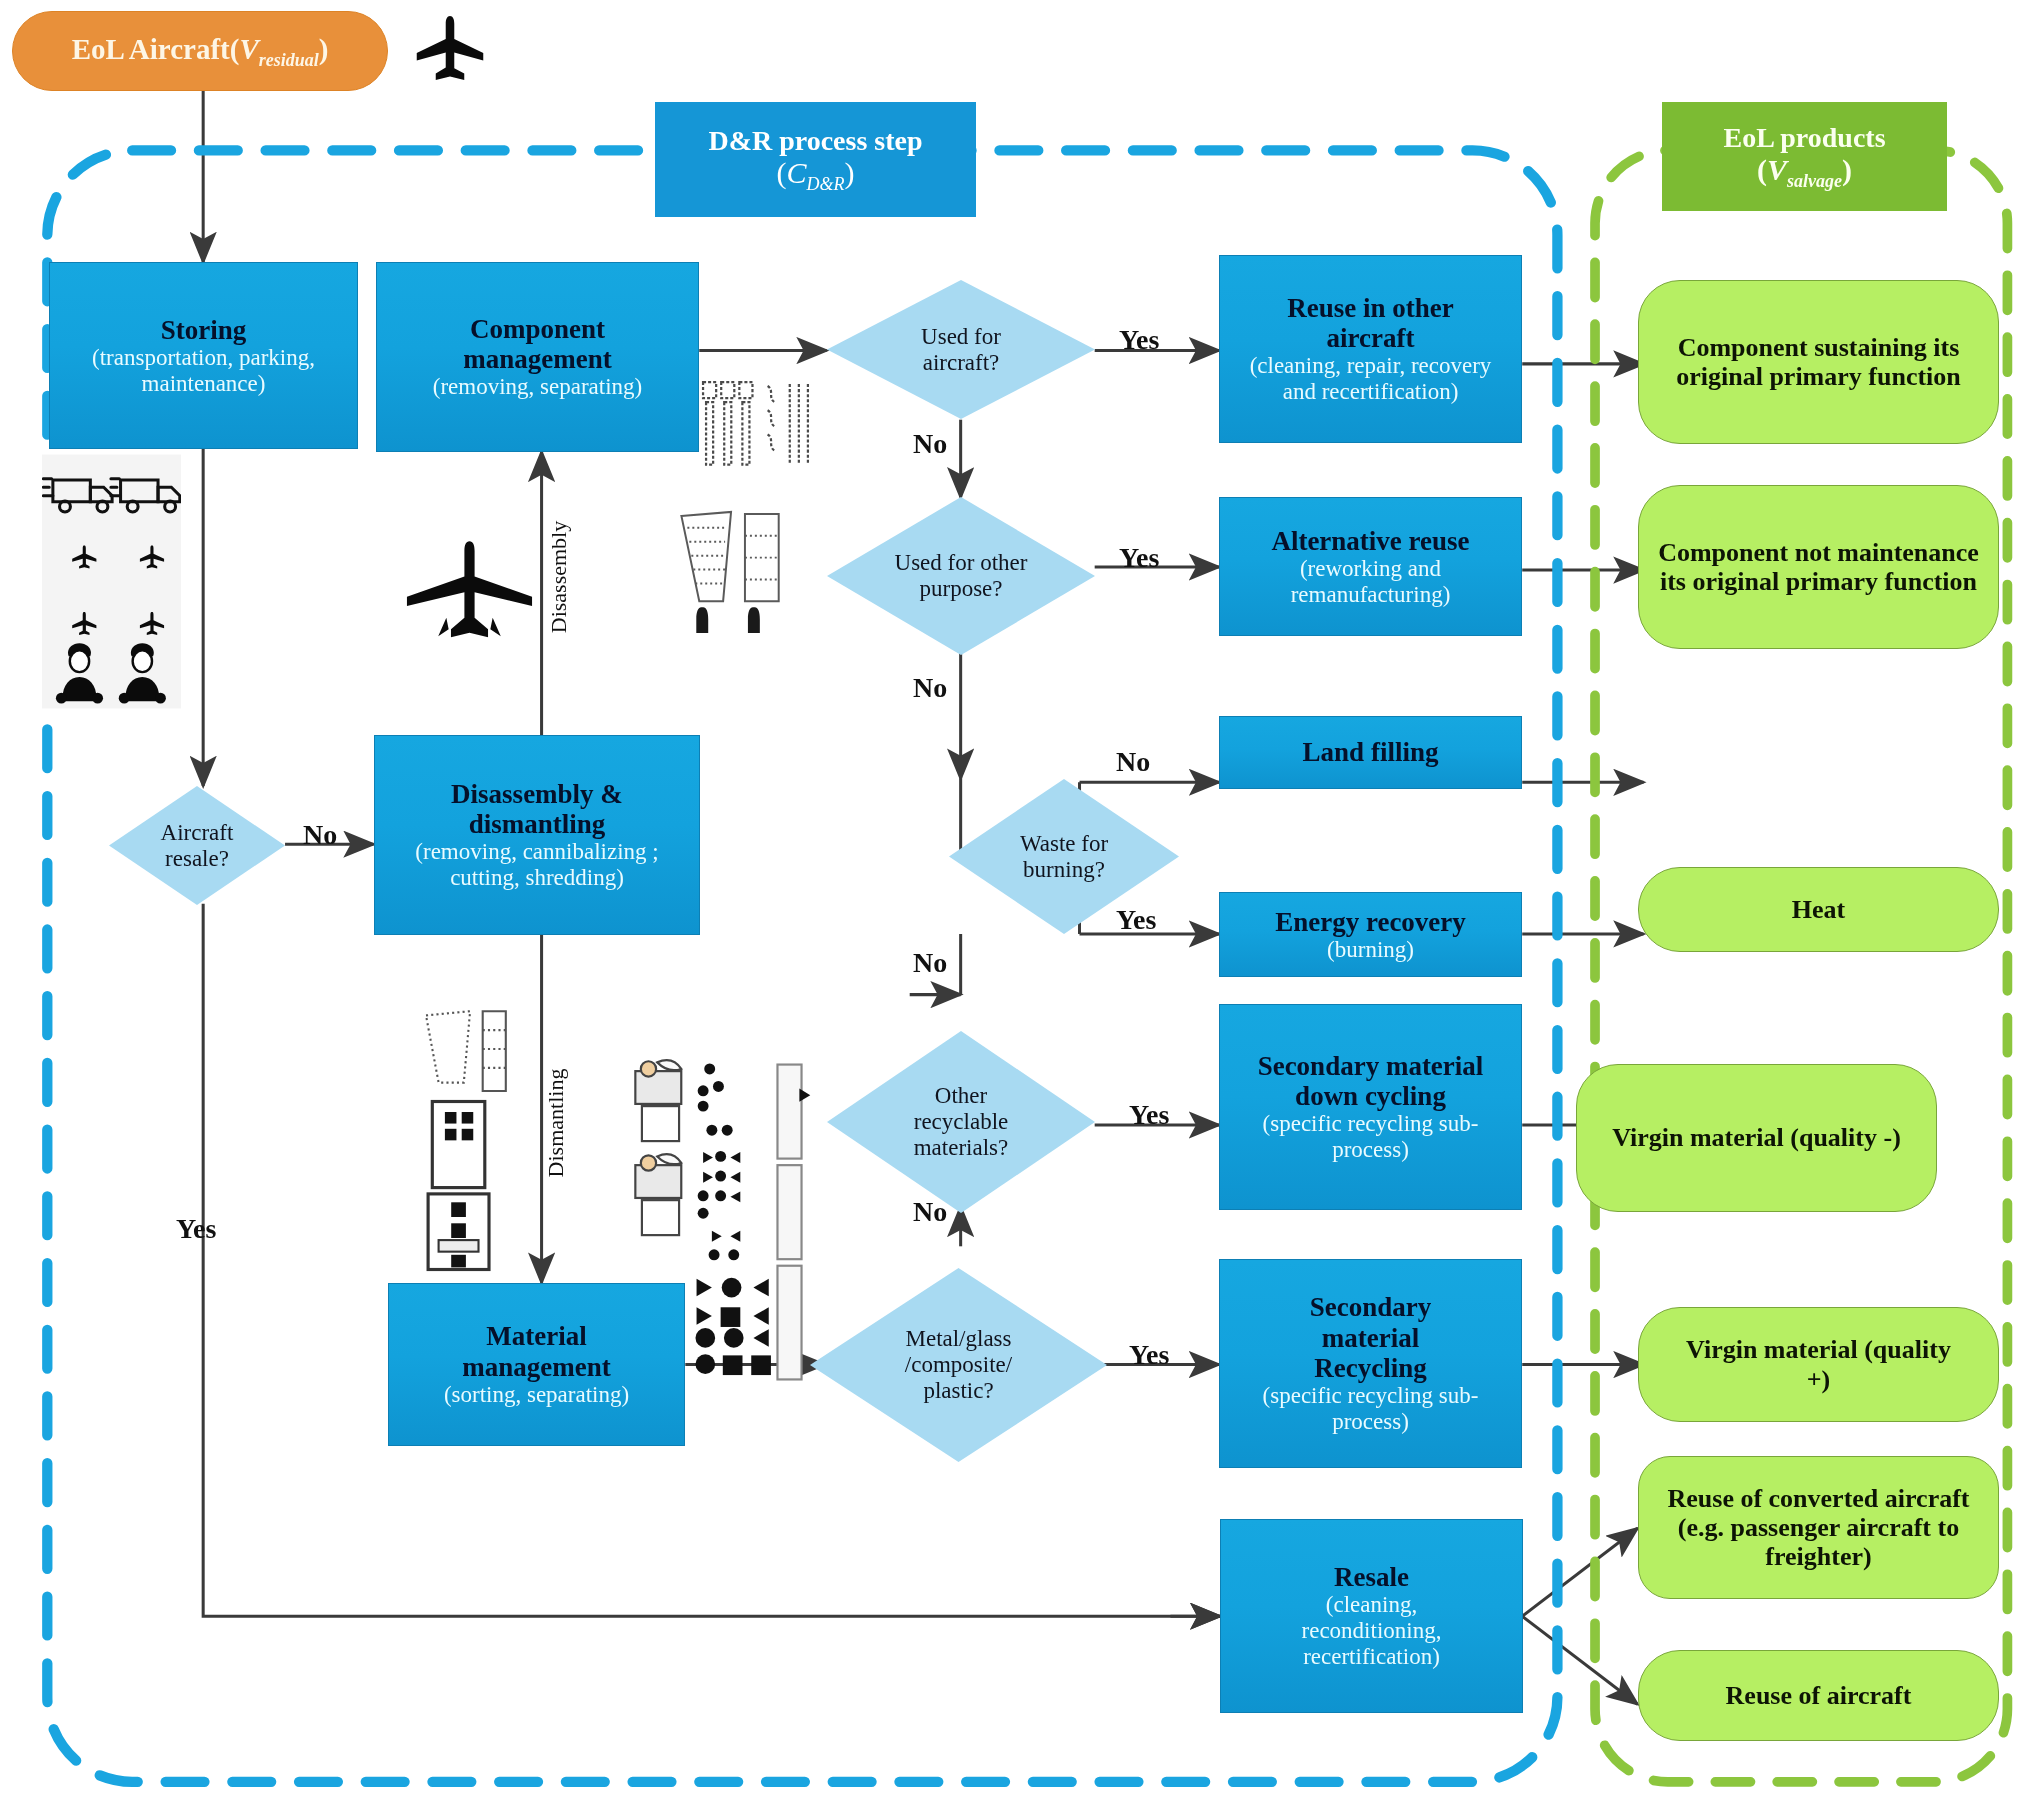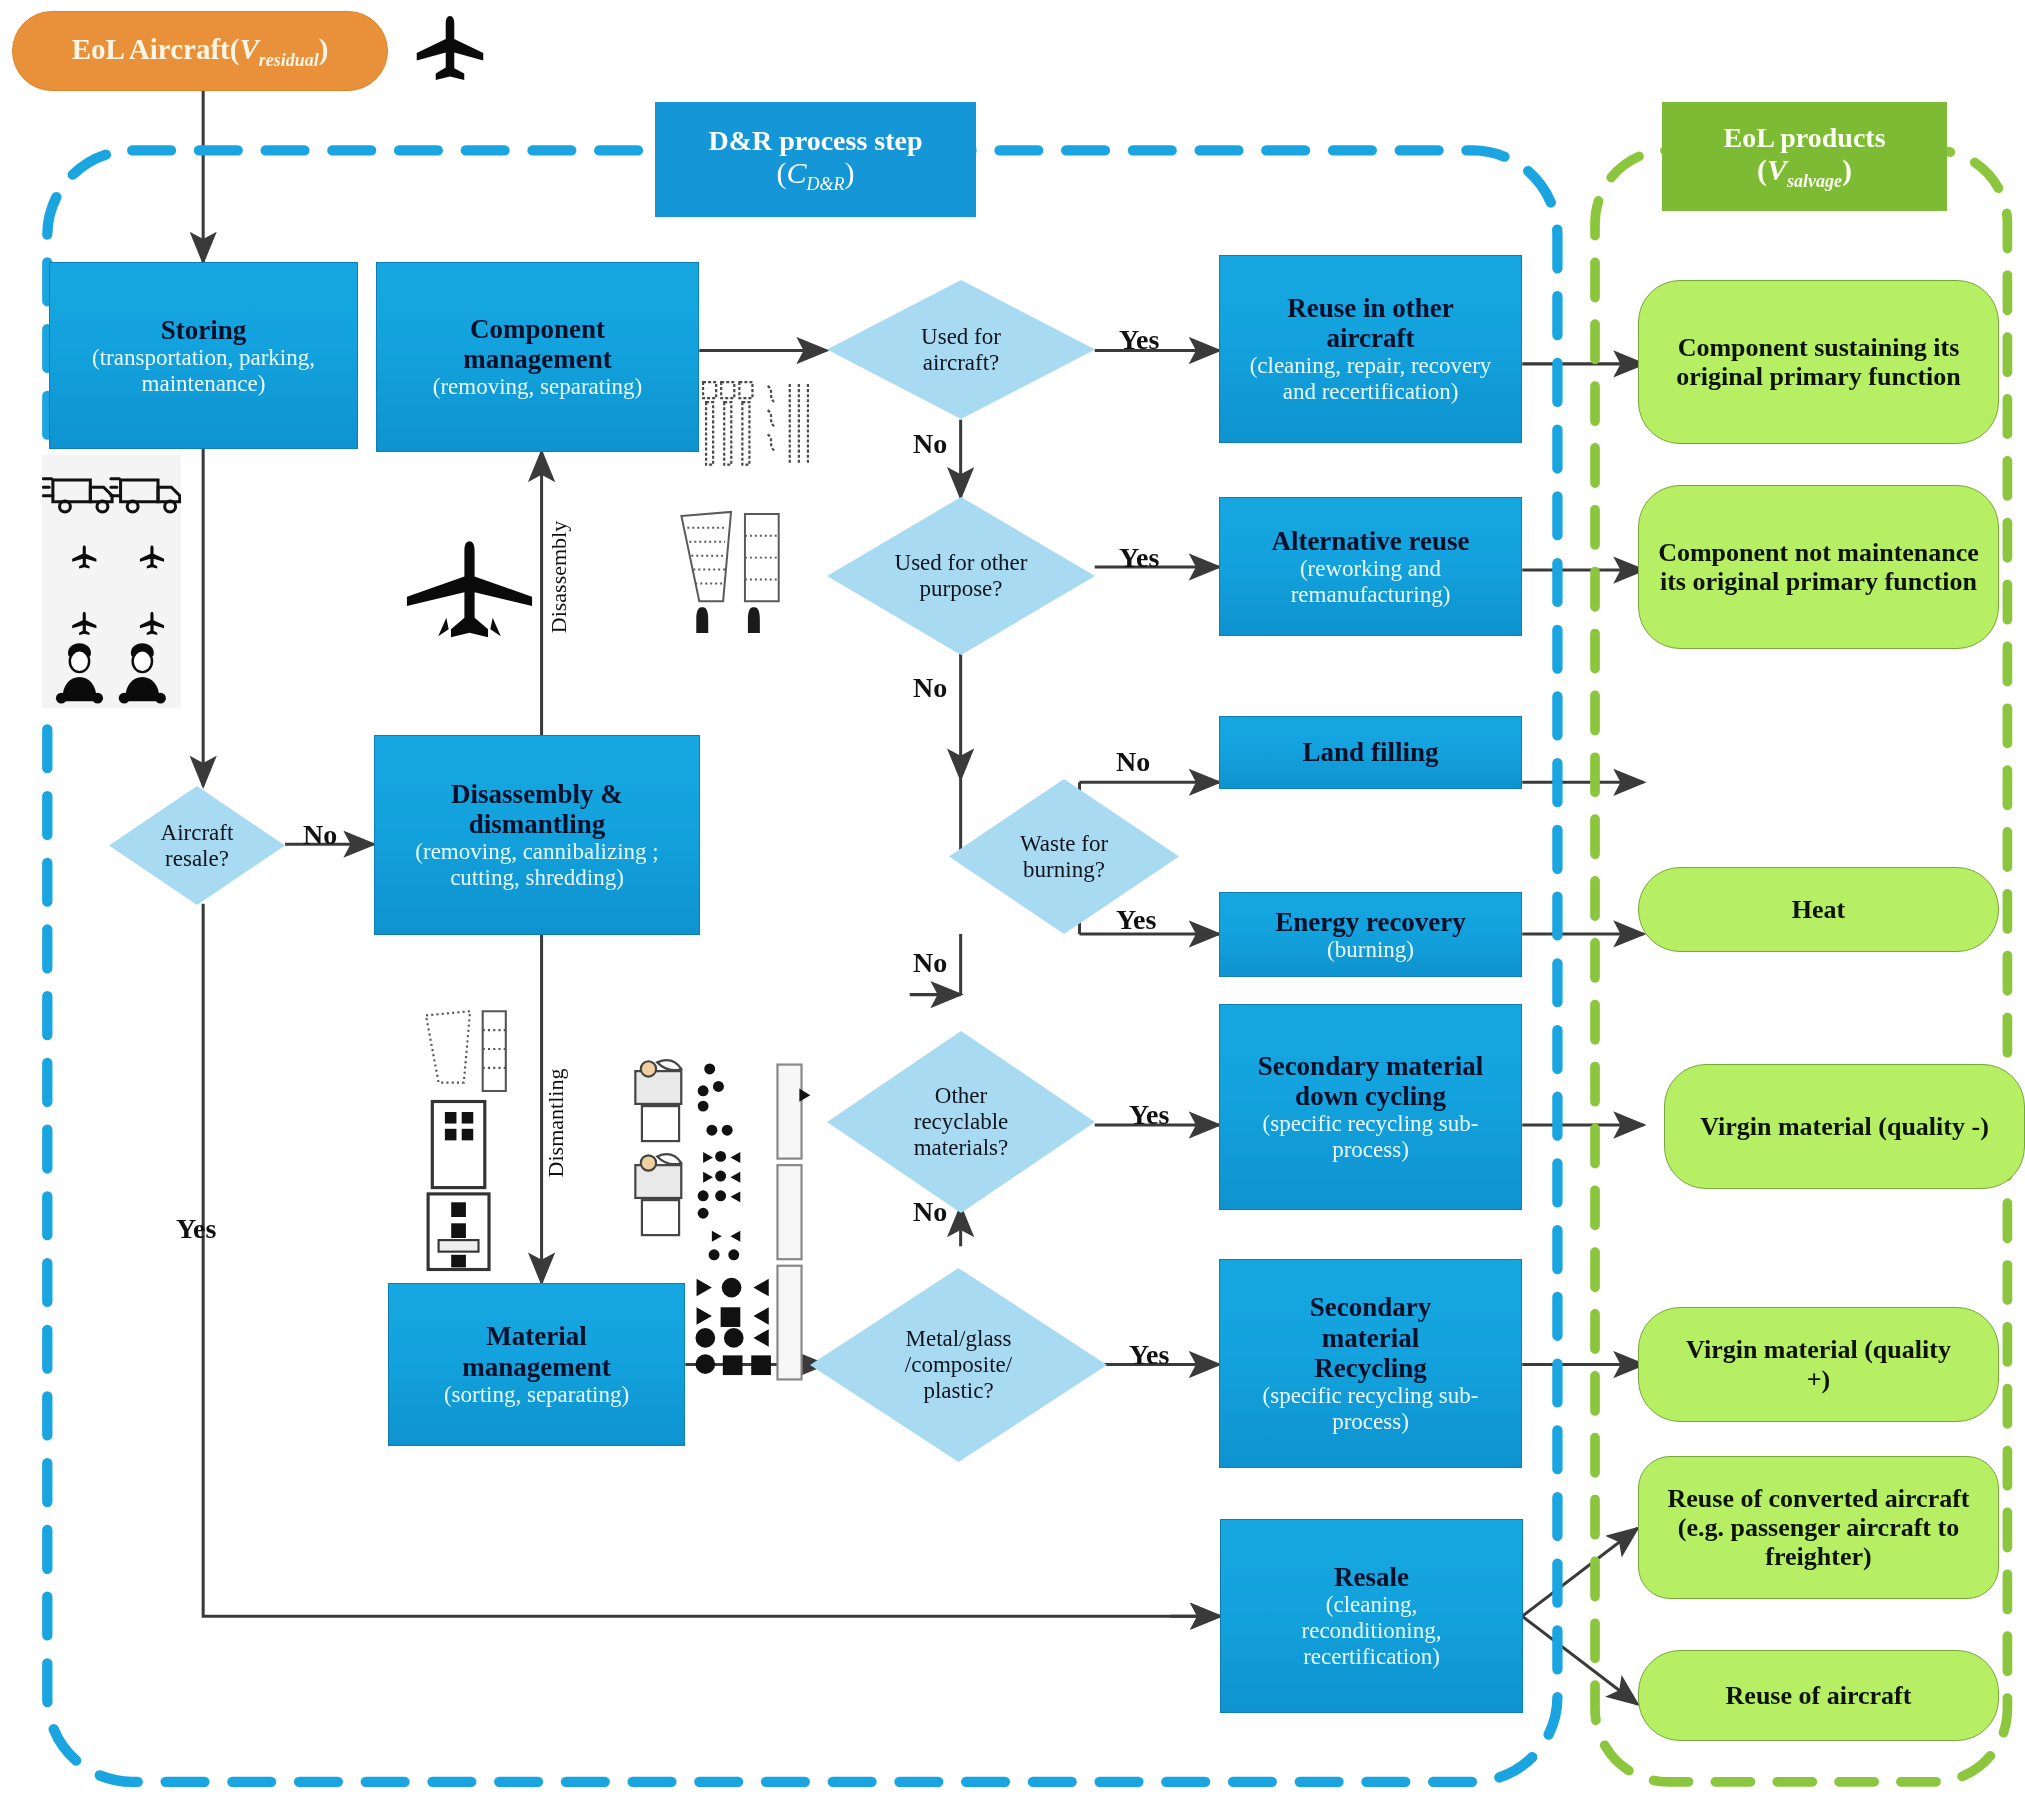--- a/index.html
+++ b/index.html
@@ -399,21 +399,21 @@
 
   <div class="node green fs-green" style="left:1638px;top:485px;width:361px;height:164px;padding:4.9px 13.3px;">
     <span style="max-width:340px;">Component not maintenance its original primary function</span>
   </div>
 
 
   <div class="node green fs-green" style="left:1638px;top:867px;width:361px;height:85px;padding:3.6px 12px;">
     <span>Heat</span>
   </div>
 
-  <div class="node green fs-green" style="left:1664px;top:1064px;width:361px;height:125px;padding:13px 12px;">
+  <div class="node green fs-green" style="left:1576px;top:1064px;width:361px;height:148px;padding:13px 12px;">
     <span style="max-width:291px;">Virgin material (quality -)</span>
   </div>
 
   <div class="node green fs-green" style="left:1638px;top:1307px;width:361px;height:115px;padding:3.6px 12px;">
     <span style="max-width:291px;">Virgin material (quality +)</span>
   </div>
 
   <div class="node green fs-green" style="left:1638px;top:1650px;width:361px;height:91px;padding:3.6px 12px;">
     <span>Reuse of aircraft</span>
   </div>

